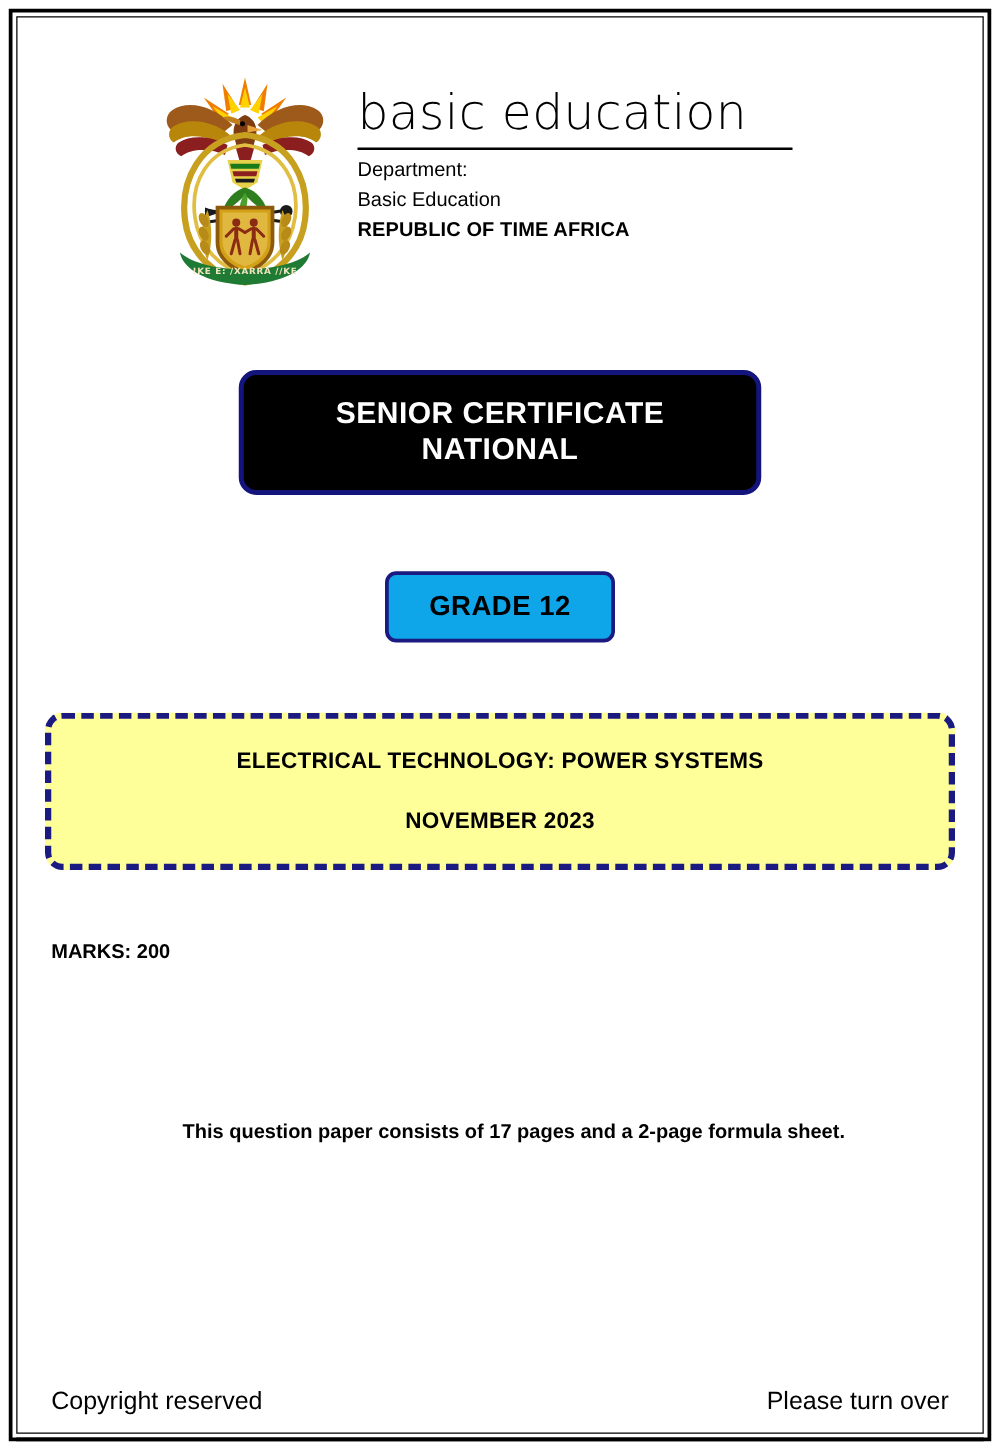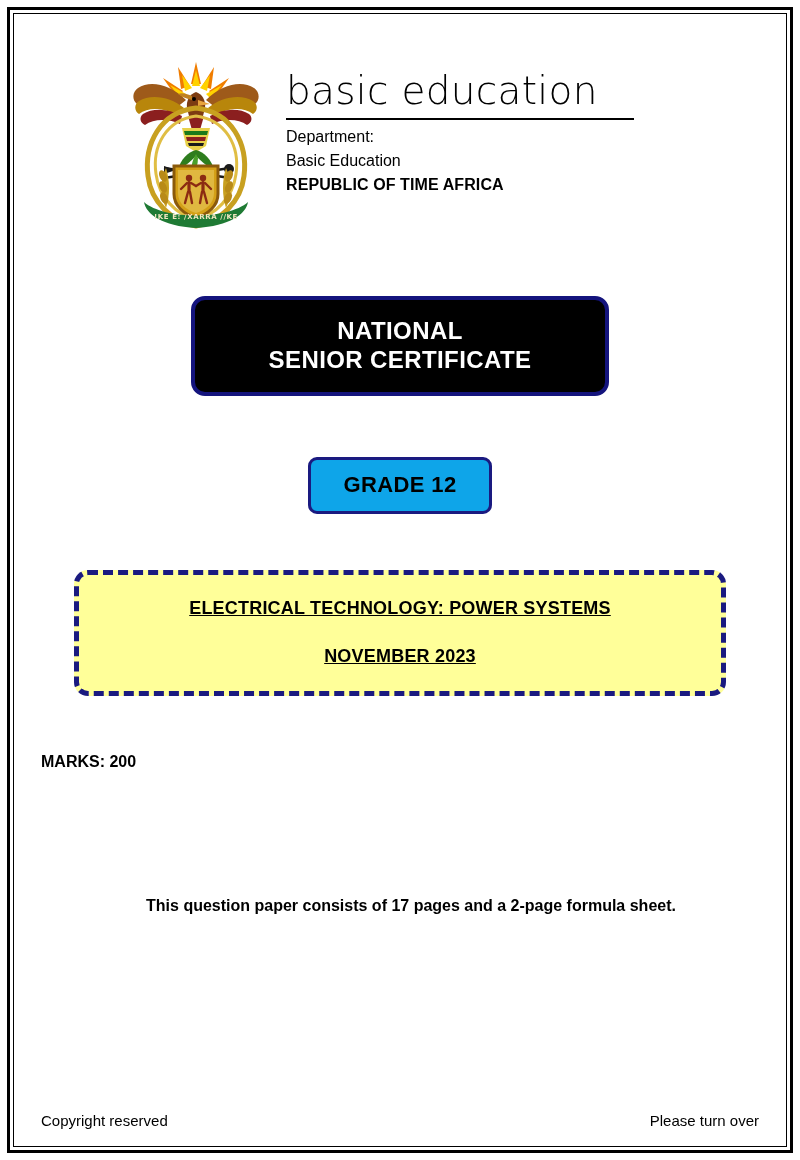--- a/index.html
+++ b/index.html
@@ -150,28 +150,27 @@
     letter-spacing: 0.4px;
   }
 
   
   .subject-wrap {
     display: flex;
     justify-content: center;
     margin-top: 56px;
   }
   .subject-box {
-    width: 652px;
+    width: 728px;
     box-sizing: border-box;
     background: #ffff99;
     border: 5px dashed #1a1a80;
     border-radius: 14px;
     padding: 22px 10px 24px 10px;
     text-align: center;
-    text-decoration: underline;
   }
   .subject-title {
     color: #000000;
     font-weight: bold;
     font-size: 18px;
     line-height: 22px;
     letter-spacing: 0.2px;
   }
   .subject-date {
     color: #000000;
@@ -214,21 +213,21 @@
   .footer {
     position: absolute;
     left: 21px;
     right: 21px;
     bottom: 10px;
     display: flex;
     justify-content: space-between;
     align-items: flex-end;
   }
   .footer-text {
-    font-size: 15px;
+    font-size: 20px;
     line-height: 18px;
     color: #000000;
   }
 </style>
 </head>
 <body>
 
 <div class="page">
 
   <div class="page-border-outer"></div>
@@ -331,22 +330,22 @@
         <div class="brand-rule"></div>
         <div class="brand-line">Department:</div>
         <div class="brand-line">Basic Education</div>
         <div class="brand-line bold">REPUBLIC OF TIME AFRICA</div>
       </div>
 
     </div>
 
     <div class="nsc-wrap">
       <div class="nsc-box">
+        <div class="nsc-line">SENIOR CERTIFICATE</div>
         <div class="nsc-line">NATIONAL</div>
-        <div class="nsc-line">SENIOR CERTIFICATE</div>
       </div>
     </div>
 
     <div class="grade-wrap">
       <div class="grade-box">
         <div class="grade-text">GRADE 12</div>
       </div>
     </div>
 
     <div class="subject-wrap">

